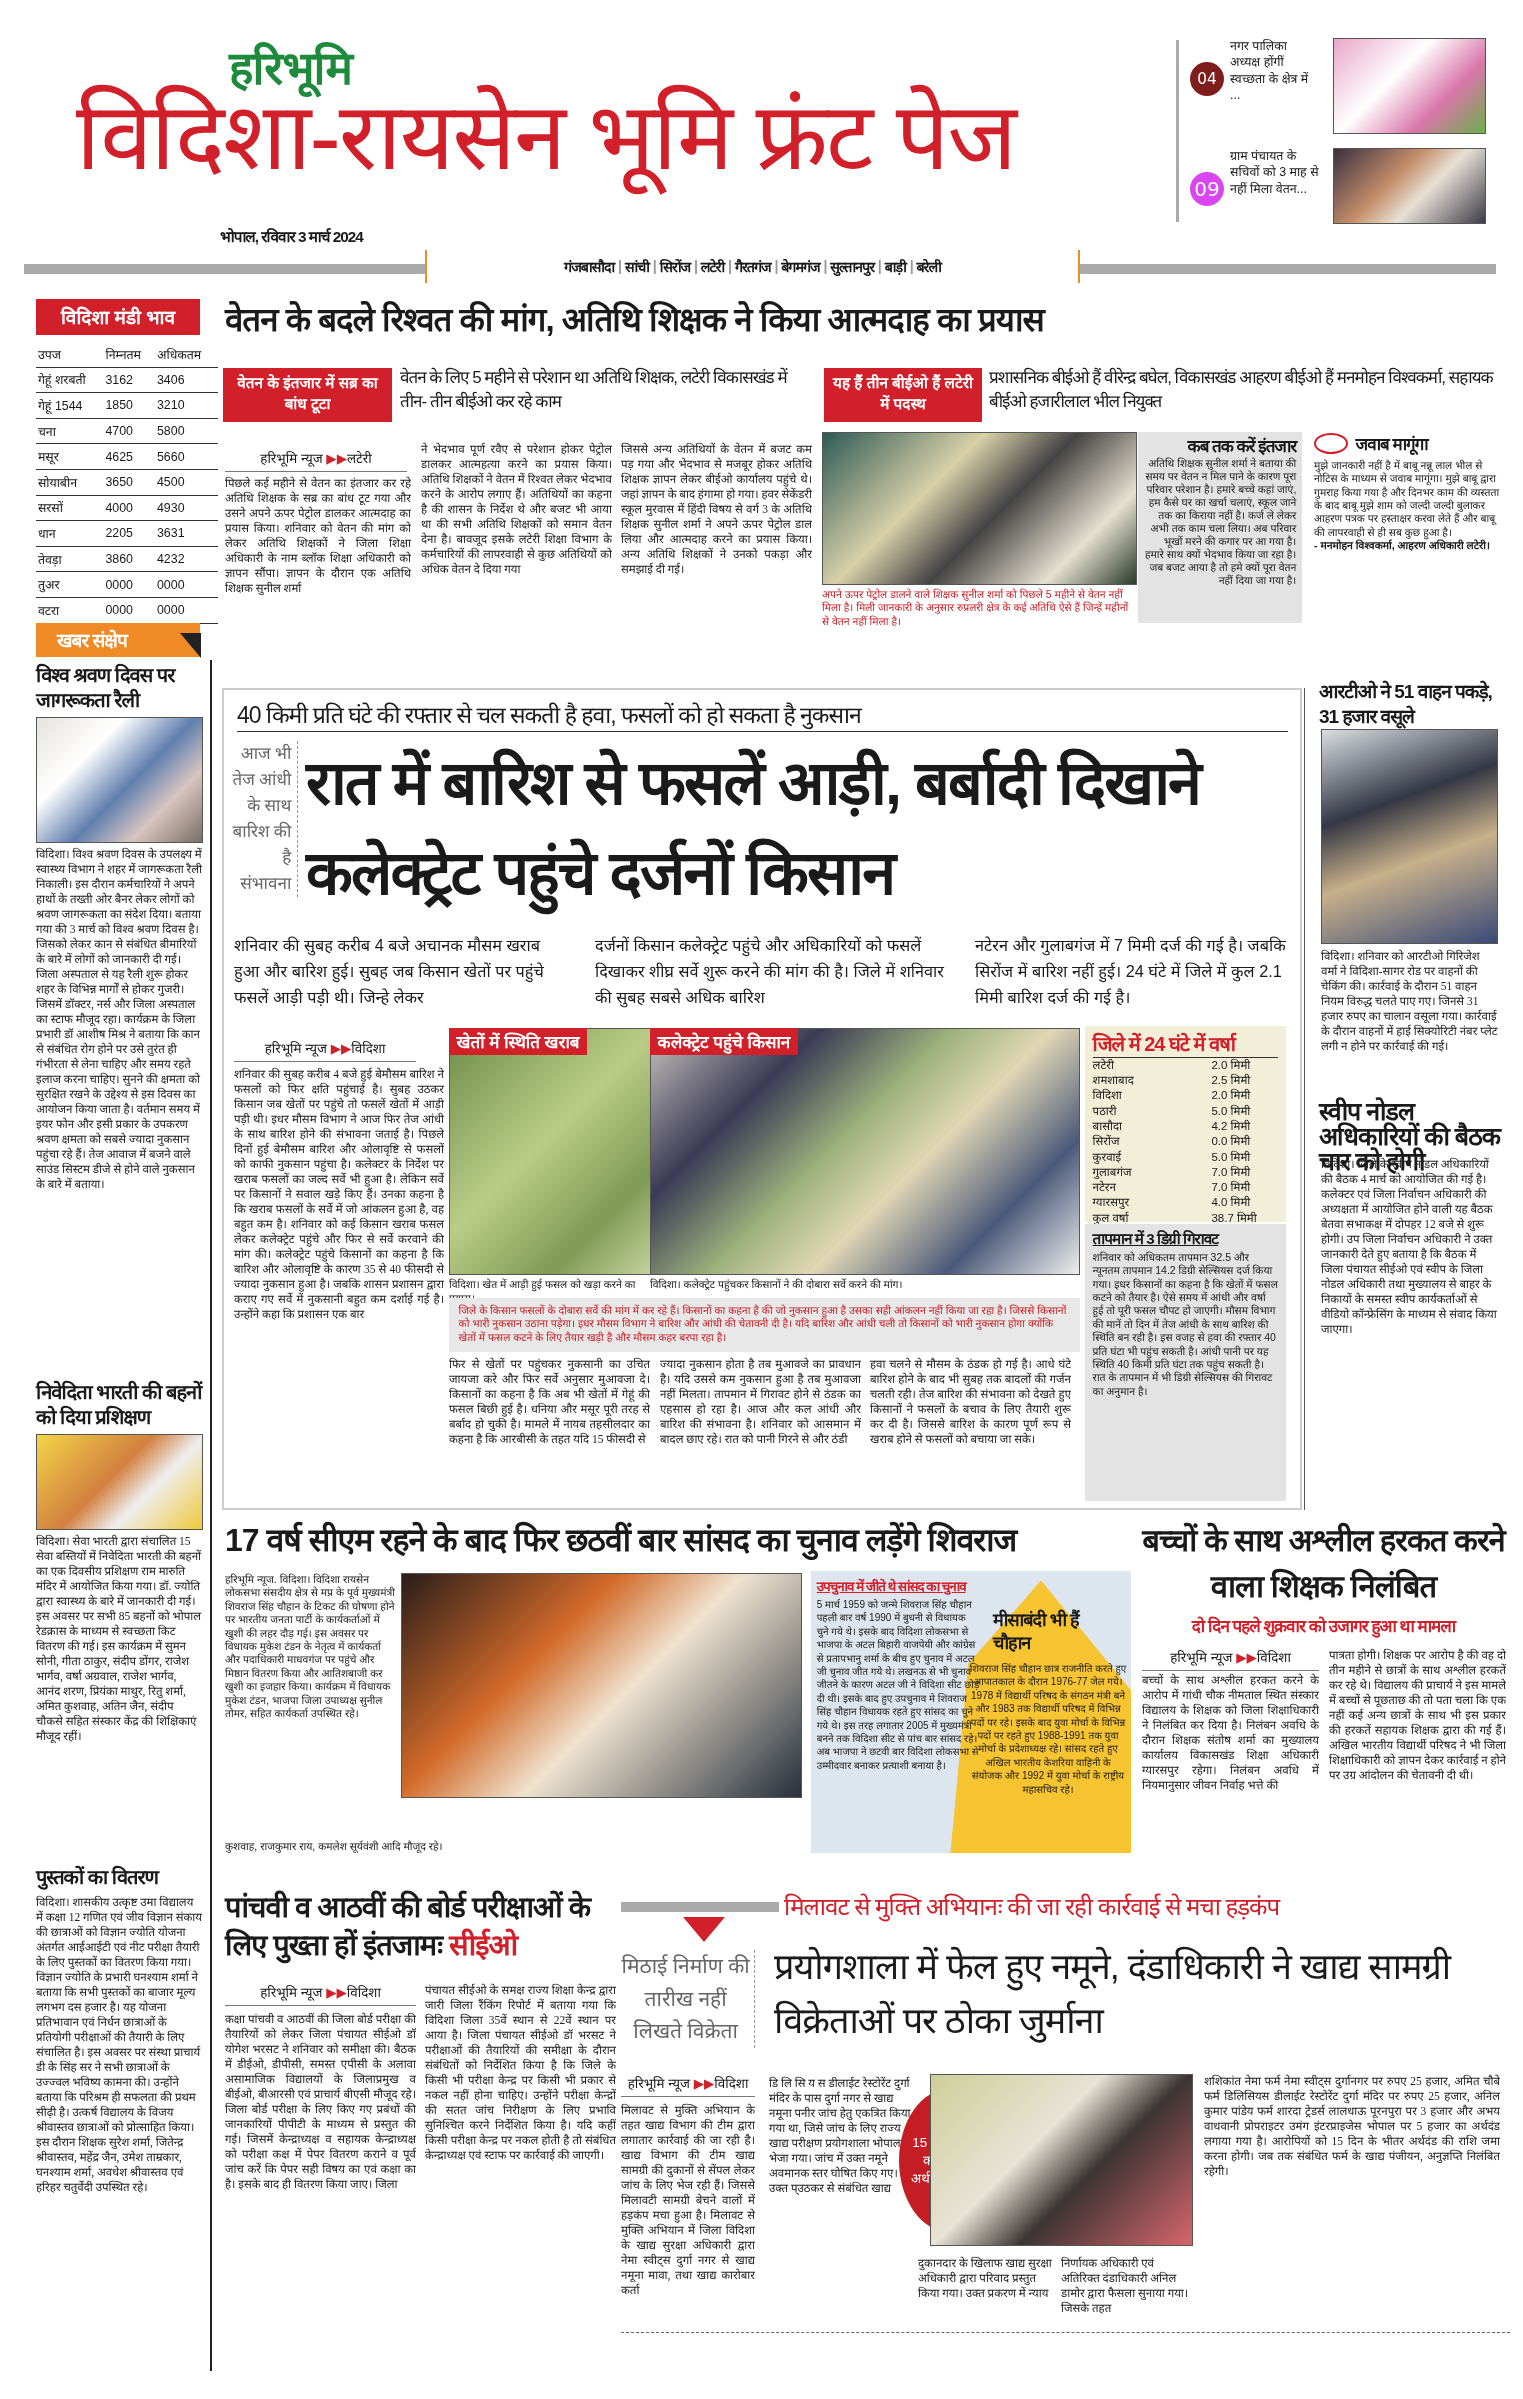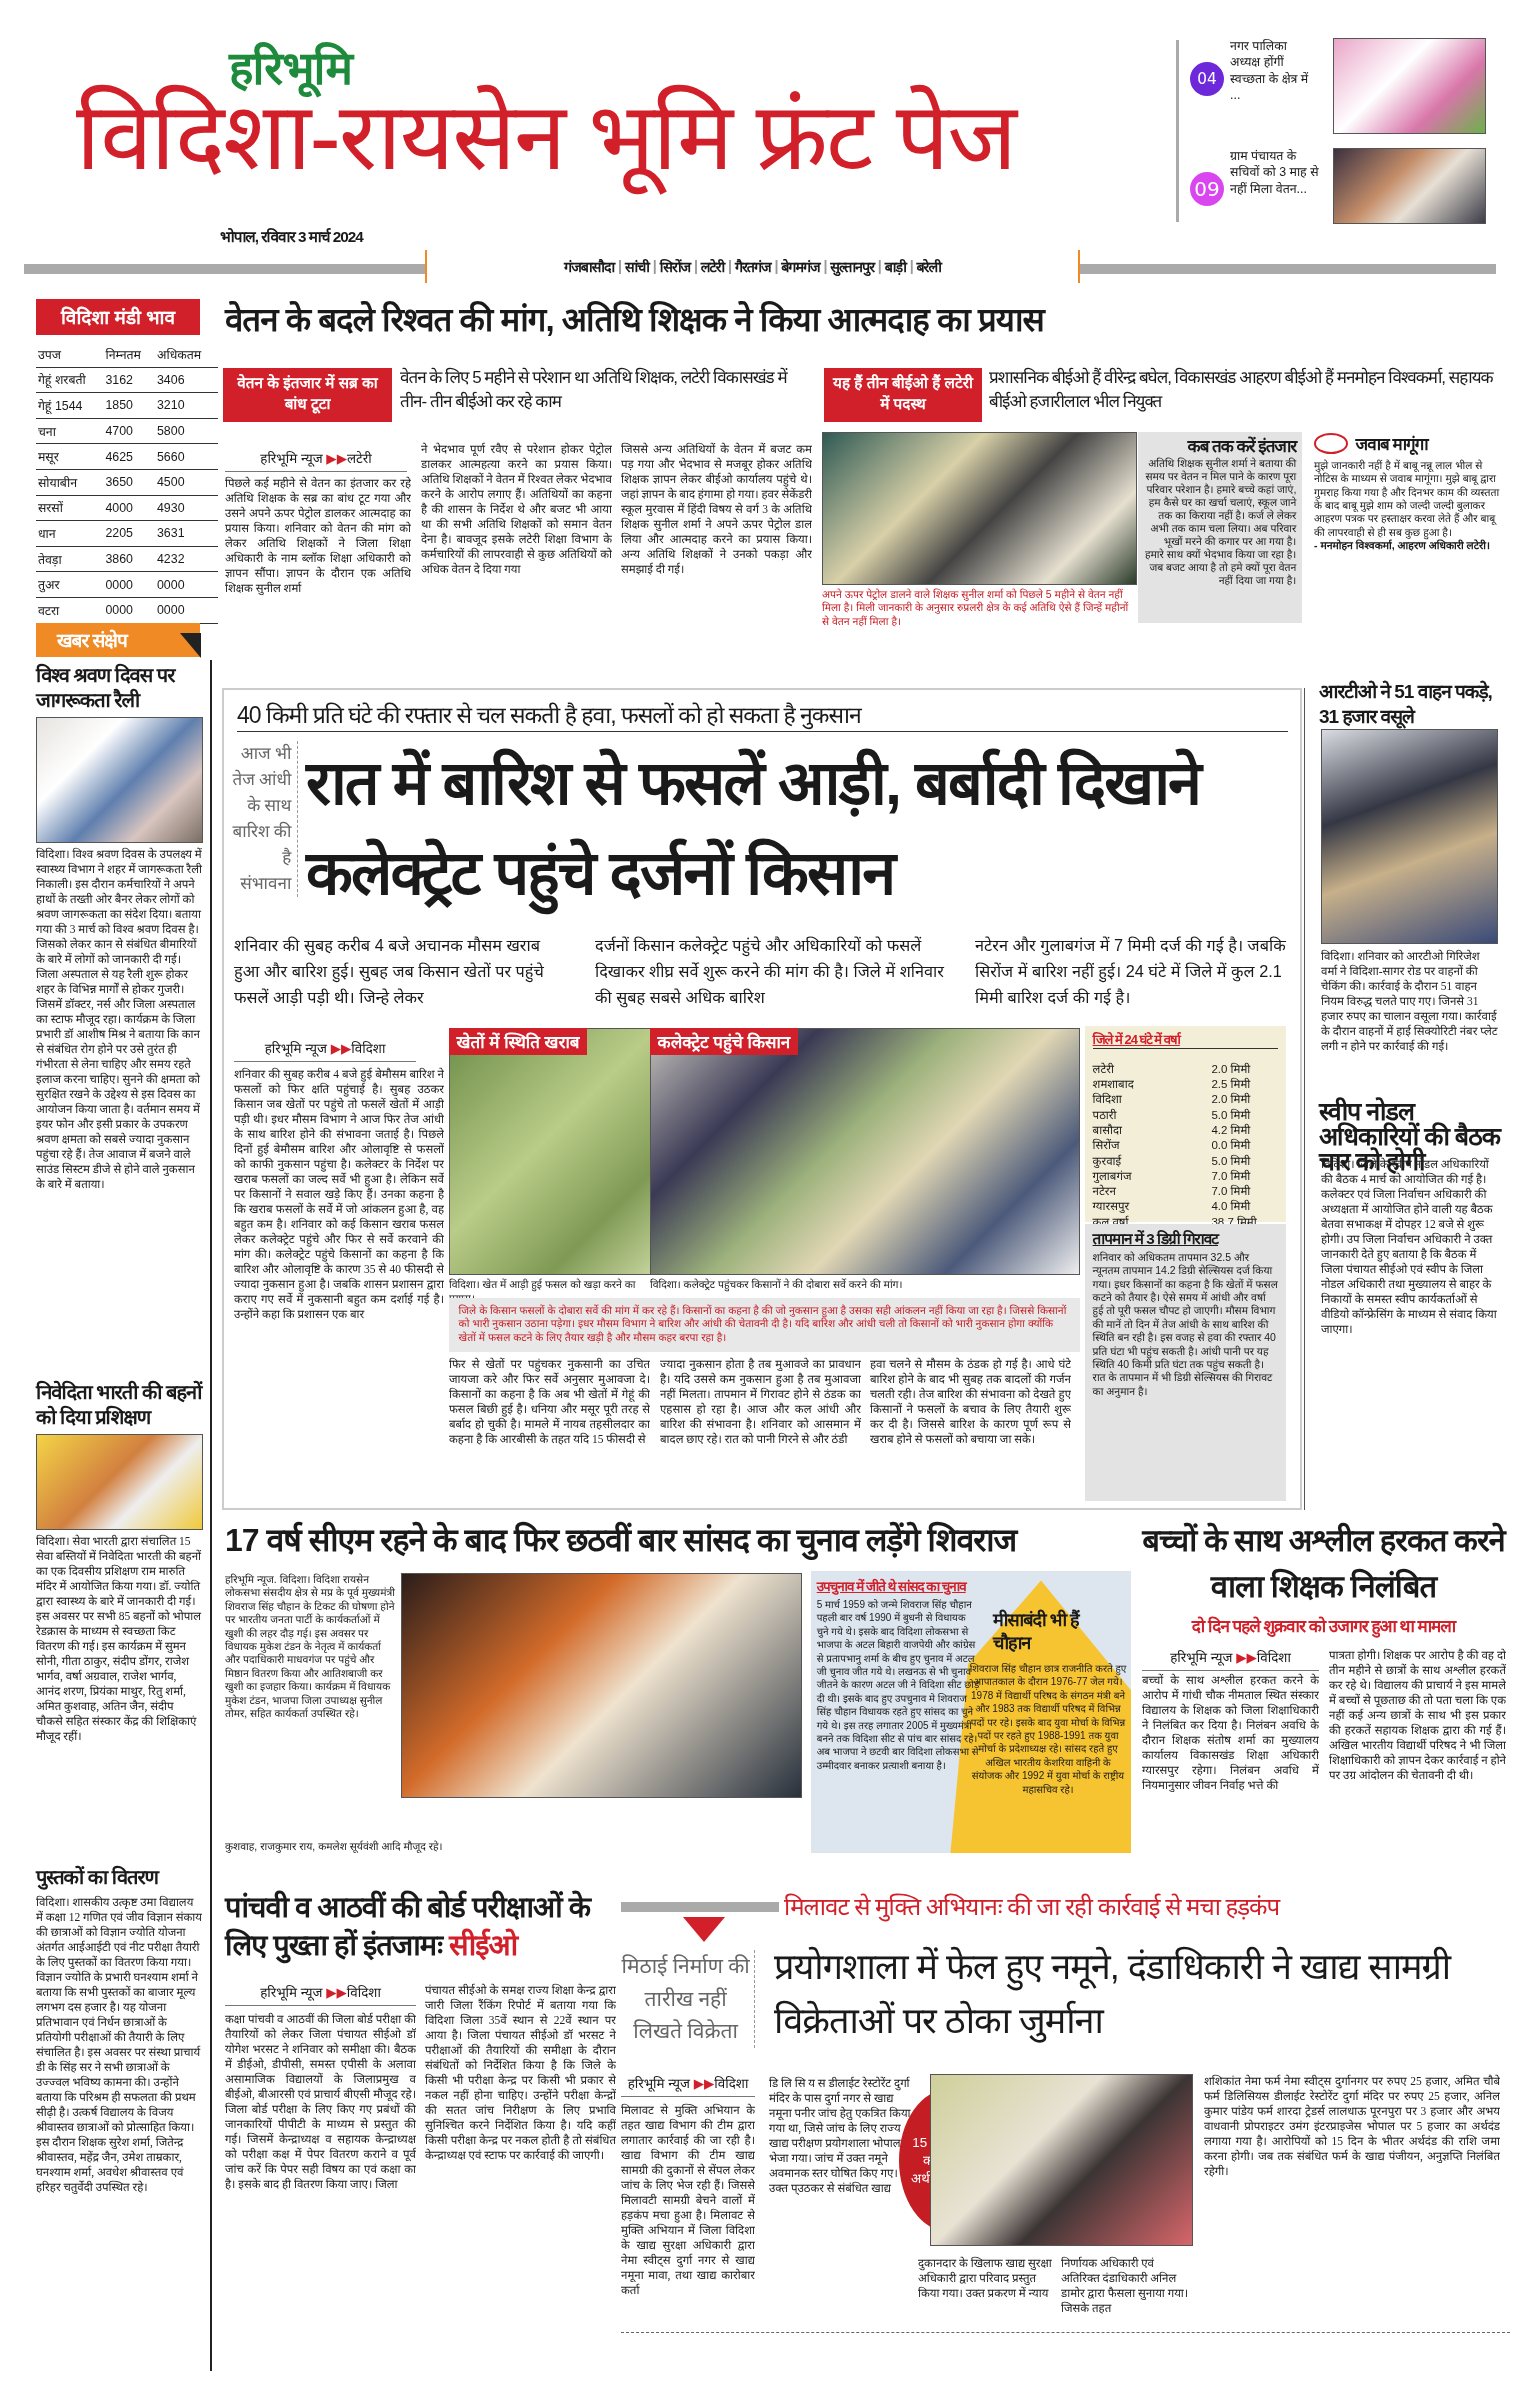--- a/index.html
+++ b/index.html
@@ -51,21 +51,21 @@
     <span class="sep">|</span>
     <span>सुल्तानपुर</span>
     <span class="sep">|</span>
     <span>बाड़ी</span>
     <span class="sep">|</span>
     <span>बरेली</span>
   </div>
 
 <div class="abs" style="left:1176px;top:40px;width:2.9px;height:182px;background:#aaa"></div>
 <div class="abs" style="left:1190px;top:38px;width:315px;height:96px">
-  <div class="abs" style="left:0;top:24px;width:34px;height:34px;border-radius:50%;background:#6d28d9;color:#fff;font-size:15.3px;display:flex;align-items:center;justify-content:center">04</div>
+  <div class="abs" style="left:0;top:24px;width:34px;height:34px;border-radius:50%;background:#7f1d1d;color:#fff;font-size:15.3px;display:flex;align-items:center;justify-content:center">04</div>
   <div class="abs" style="left:40px;top:0;width:86px;font-size:12.4px;line-height:16.3px;font-family:'Liberation Sans',sans-serif">नगर पालिका अध्यक्ष होंगीं स्वच्छता के क्षेत्र में ...</div>
   <div class="abs photo pink" style="left:143px;top:0;width:153px;height:96px"></div>
 </div>
 <div class="abs" style="left:1190px;top:148px;width:315px;height:76px">
   <div class="abs" style="left:0;top:24px;width:34px;height:34px;border-radius:50%;background:#d946ef;color:#fff;font-size:20px;display:flex;align-items:center;justify-content:center">09</div>
   <div class="abs" style="left:40px;top:0;width:91px;font-size:12.4px;line-height:16.3px;font-family:'Liberation Sans',sans-serif">ग्राम पंचायत के सचिवों को 3 माह से नहीं मिला वेतन...</div>
   <div class="abs photo crowd" style="left:143px;top:0;width:153px;height:76px"></div>
 </div>
 
 <div class="abs redbox" style="left:36px;top:299px;width:164px;height:36px;font-size:19px;display:flex;align-items:center;justify-content:center">विदिशा मंडी भाव</div>
@@ -198,21 +198,21 @@
 <div class="abs photo crowd" style="left:650px;top:1028px;width:430px;height:247px;background:linear-gradient(135deg,#c6c3bd,#3b3a55 25%,#9db27c 45%,#e1d7b5 60%,#4c5a7a 80%,#eee)"></div>
 <div class="abs redbox" style="left:650px;top:1028px;padding:1.9px 7.6px;font-size:17px">कलेक्ट्रेट पहुंचे किसान</div>
 <div class="abs" style="left:650px;top:1277px;width:430px;font-size:10.5px;font-family:'Liberation Sans',sans-serif">विदिशा। कलेक्ट्रेट पहुंचकर किसानों ने की दोबारा सर्वे करने की मांग।</div>
 
 <div class="abs" style="left:449px;top:1298px;width:631px;height:54px;background:#e8e8e8;font-size:10.5px;line-height:13.4px;font-family:'Liberation Sans',sans-serif;padding:5.7px 9.6px;color:#c41e24">जिले के किसान फसलों के दोबारा सर्वे की मांग में कर रहे हैं। किसानों का कहना है की जो नुकसान हुआ है उसका सही आंकलन नहीं किया जा रहा है। जिससे किसानों को भारी नुकसान उठाना पड़ेगा। इधर मौसम विभाग ने बारिश और आंधी की चेतावनी दी है। यदि बारिश और आंधी चली तो किसानों को भारी नुकसान होगा क्योंकि खेतों में फसल कटने के लिए तैयार खड़ी है और मौसम कहर बरपा रहा है।</div>
 <div class="abs body-text sm" style="left:449px;top:1357px;width:201px;height:143px;overflow:hidden">फिर से खेतों पर पहुंचकर नुकसानी का उचित जायजा करे और फिर सर्वे अनुसार मुआवजा दे। किसानों का कहना है कि अब भी खेतों में गेहूं की फसल बिछी हुई है। धनिया और मसूर पूरी तरह से बर्बाद हो चुकी है। मामले में नायब तहसीलदार का कहना है कि आरबीसी के तहत यदि 15 फीसदी से</div>
 <div class="abs body-text sm" style="left:660px;top:1357px;width:201px;height:143px;overflow:hidden">ज्यादा नुकसान होता है तब मुआवजे का प्रावधान है। यदि उससे कम नुकसान हुआ है तब मुआवजा नहीं मिलता। तापमान में गिरावट होने से ठंडक का एहसास हो रहा है। आज और कल आंधी और बारिश की संभावना है। शनिवार को आसमान में बादल छाए रहे। रात को पानी गिरने से और ठंडी</div>
 <div class="abs body-text sm" style="left:870px;top:1357px;width:201px;height:143px;overflow:hidden">हवा चलने से मौसम के ठंडक हो गई है। आधे घंटे बारिश होने के बाद भी सुबह तक बादलों की गर्जन चलती रही। तेज बारिश की संभावना को देखते हुए किसानों ने फसलों के बचाव के लिए तैयारी शुरू कर दी है। जिससे बारिश के कारण पूर्ण रूप से खराब होने से फसलों को बचाया जा सके।</div>
 
 <div class="abs" style="left:1085px;top:1026px;width:201px;height:196px;background:#f3eed8;padding:3.8px 7.6px">
-  <div class="cond red" style="font-size:13px;border-bottom:1.4px solid #333;text-decoration:underline;margin-bottom:13px">जिले में 24 घंटे में वर्षा</div>
+  <div class="cond red" style="font-size:20px;border-bottom:1.4px solid #333;margin-bottom:0">जिले में 24 घंटे में वर्षा</div>
   <div id="rain-rows">
       <div class="rain-row">
         <span>लटेरी</span>
         <span style="width: 67px;">2.0 मिमी</span>
       </div>
       <div class="rain-row">
         <span>शमशाबाद</span>
         <span style="width: 67px;">2.5 मिमी</span>
       </div>
       <div class="rain-row">

